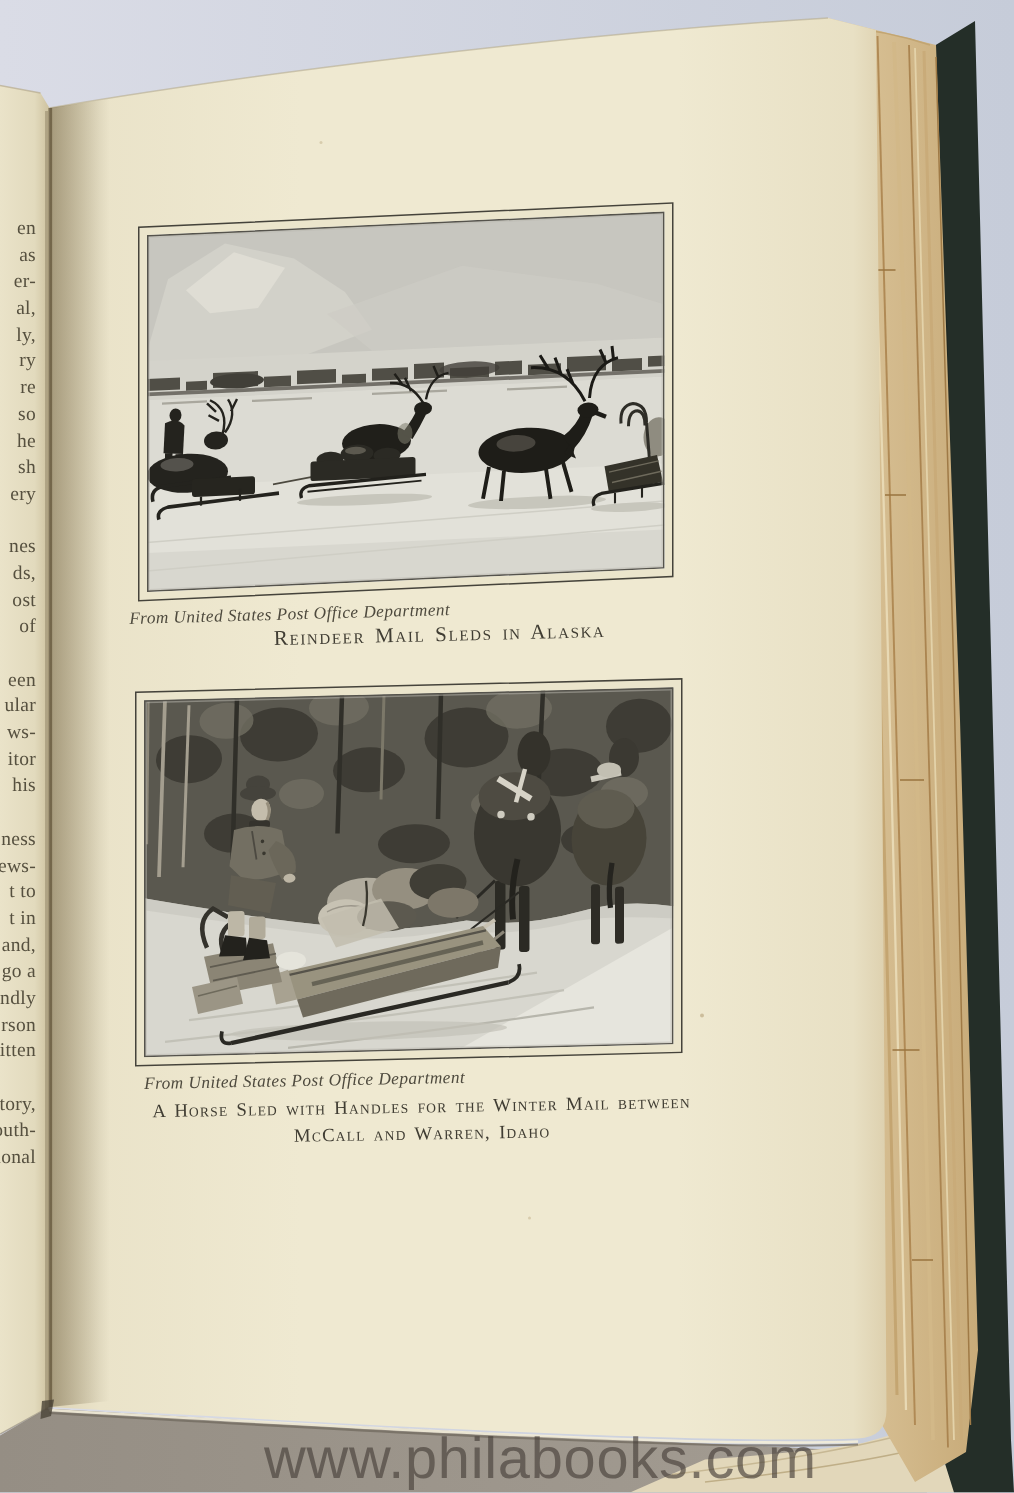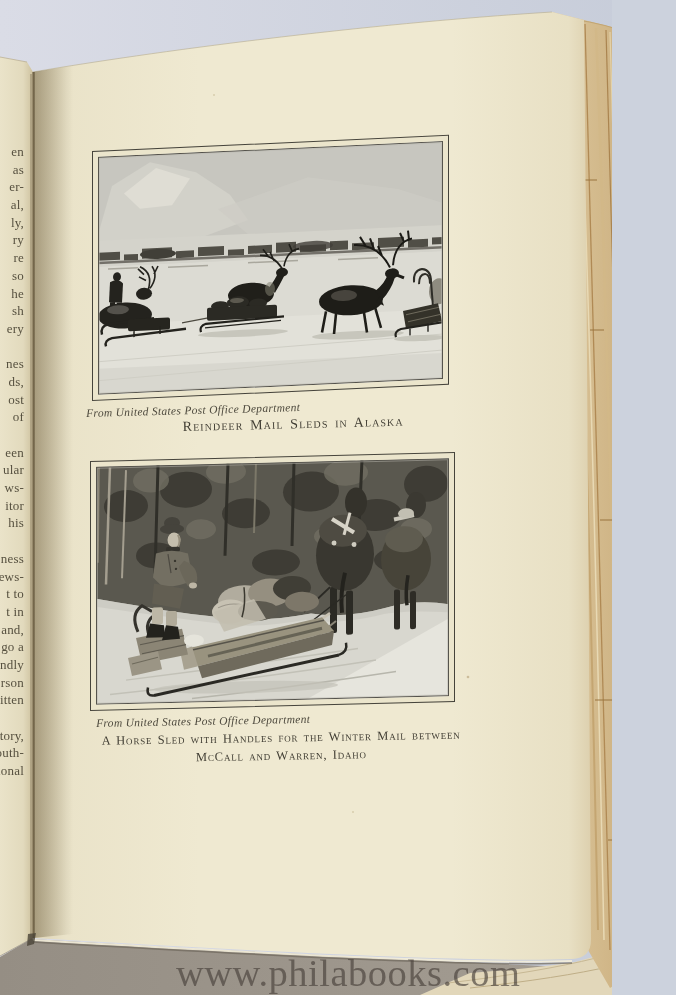--- a/index.html
+++ b/index.html
@@ -1,16 +1,16 @@
 <!DOCTYPE html>
 <html><head>
 <meta charset="utf-8">
 <style>
   html,body{margin:0;padding:0;background:#ccd2dd;}
-  .scene{position:relative;width:612px;height:995px;overflow:hidden;
+  .scene{position:relative;width:676px;height:995px;overflow:hidden;
          font-family:"Liberation Serif",serif;}
   .base-svg{position:absolute;left:0;top:0;z-index:0;}
 
   
   .facing-frags{position:absolute;left:-18px;top:143px;width:42px;z-index:2;
     text-align:right;font-size:13px;color:#56503f;}
   .facing-frags .frag{height:17.7px;line-height:17.7px;white-space:pre;
     letter-spacing:.2px;}
 
   
@@ -26,21 +26,21 @@
   .credit1{left:86px;top:407px;transform:rotate(-1.6deg);}
   .credit2{left:96px;top:717px;transform:rotate(-1.1deg);}
   .plate-title{position:absolute;z-index:3;font-variant:small-caps;
     color:#403d33;text-align:center;transform-origin:0 0;}
   .title1{left:103px;top:421px;width:380px;font-size:14px;letter-spacing:1.1px;
     word-spacing:2px;transform:rotate(-1.4deg);}
   .title2{left:92px;top:733px;width:378px;font-size:12.5px;line-height:17.5px;
     letter-spacing:.8px;word-spacing:1.5px;transform:rotate(-1deg);}
 
   .watermark{position:absolute;left:176px;top:951px;z-index:10;
-    font-family:Liberation Serif, serif;font-size:38.5px;
+    font-family:Liberation Sans, sans-serif;font-size:38.5px;
     color:rgba(73,66,59,0.66);letter-spacing:.5px;white-space:nowrap;}
 </style>
 </head>
 <body>
 
 <div class="scene">
 
   <svg class="base-svg" width="676" height="995" viewBox="0 0 676 995">
     <defs>
       <linearGradient id="bgGrad" x1="0" y1="0" x2="1" y2="0">

